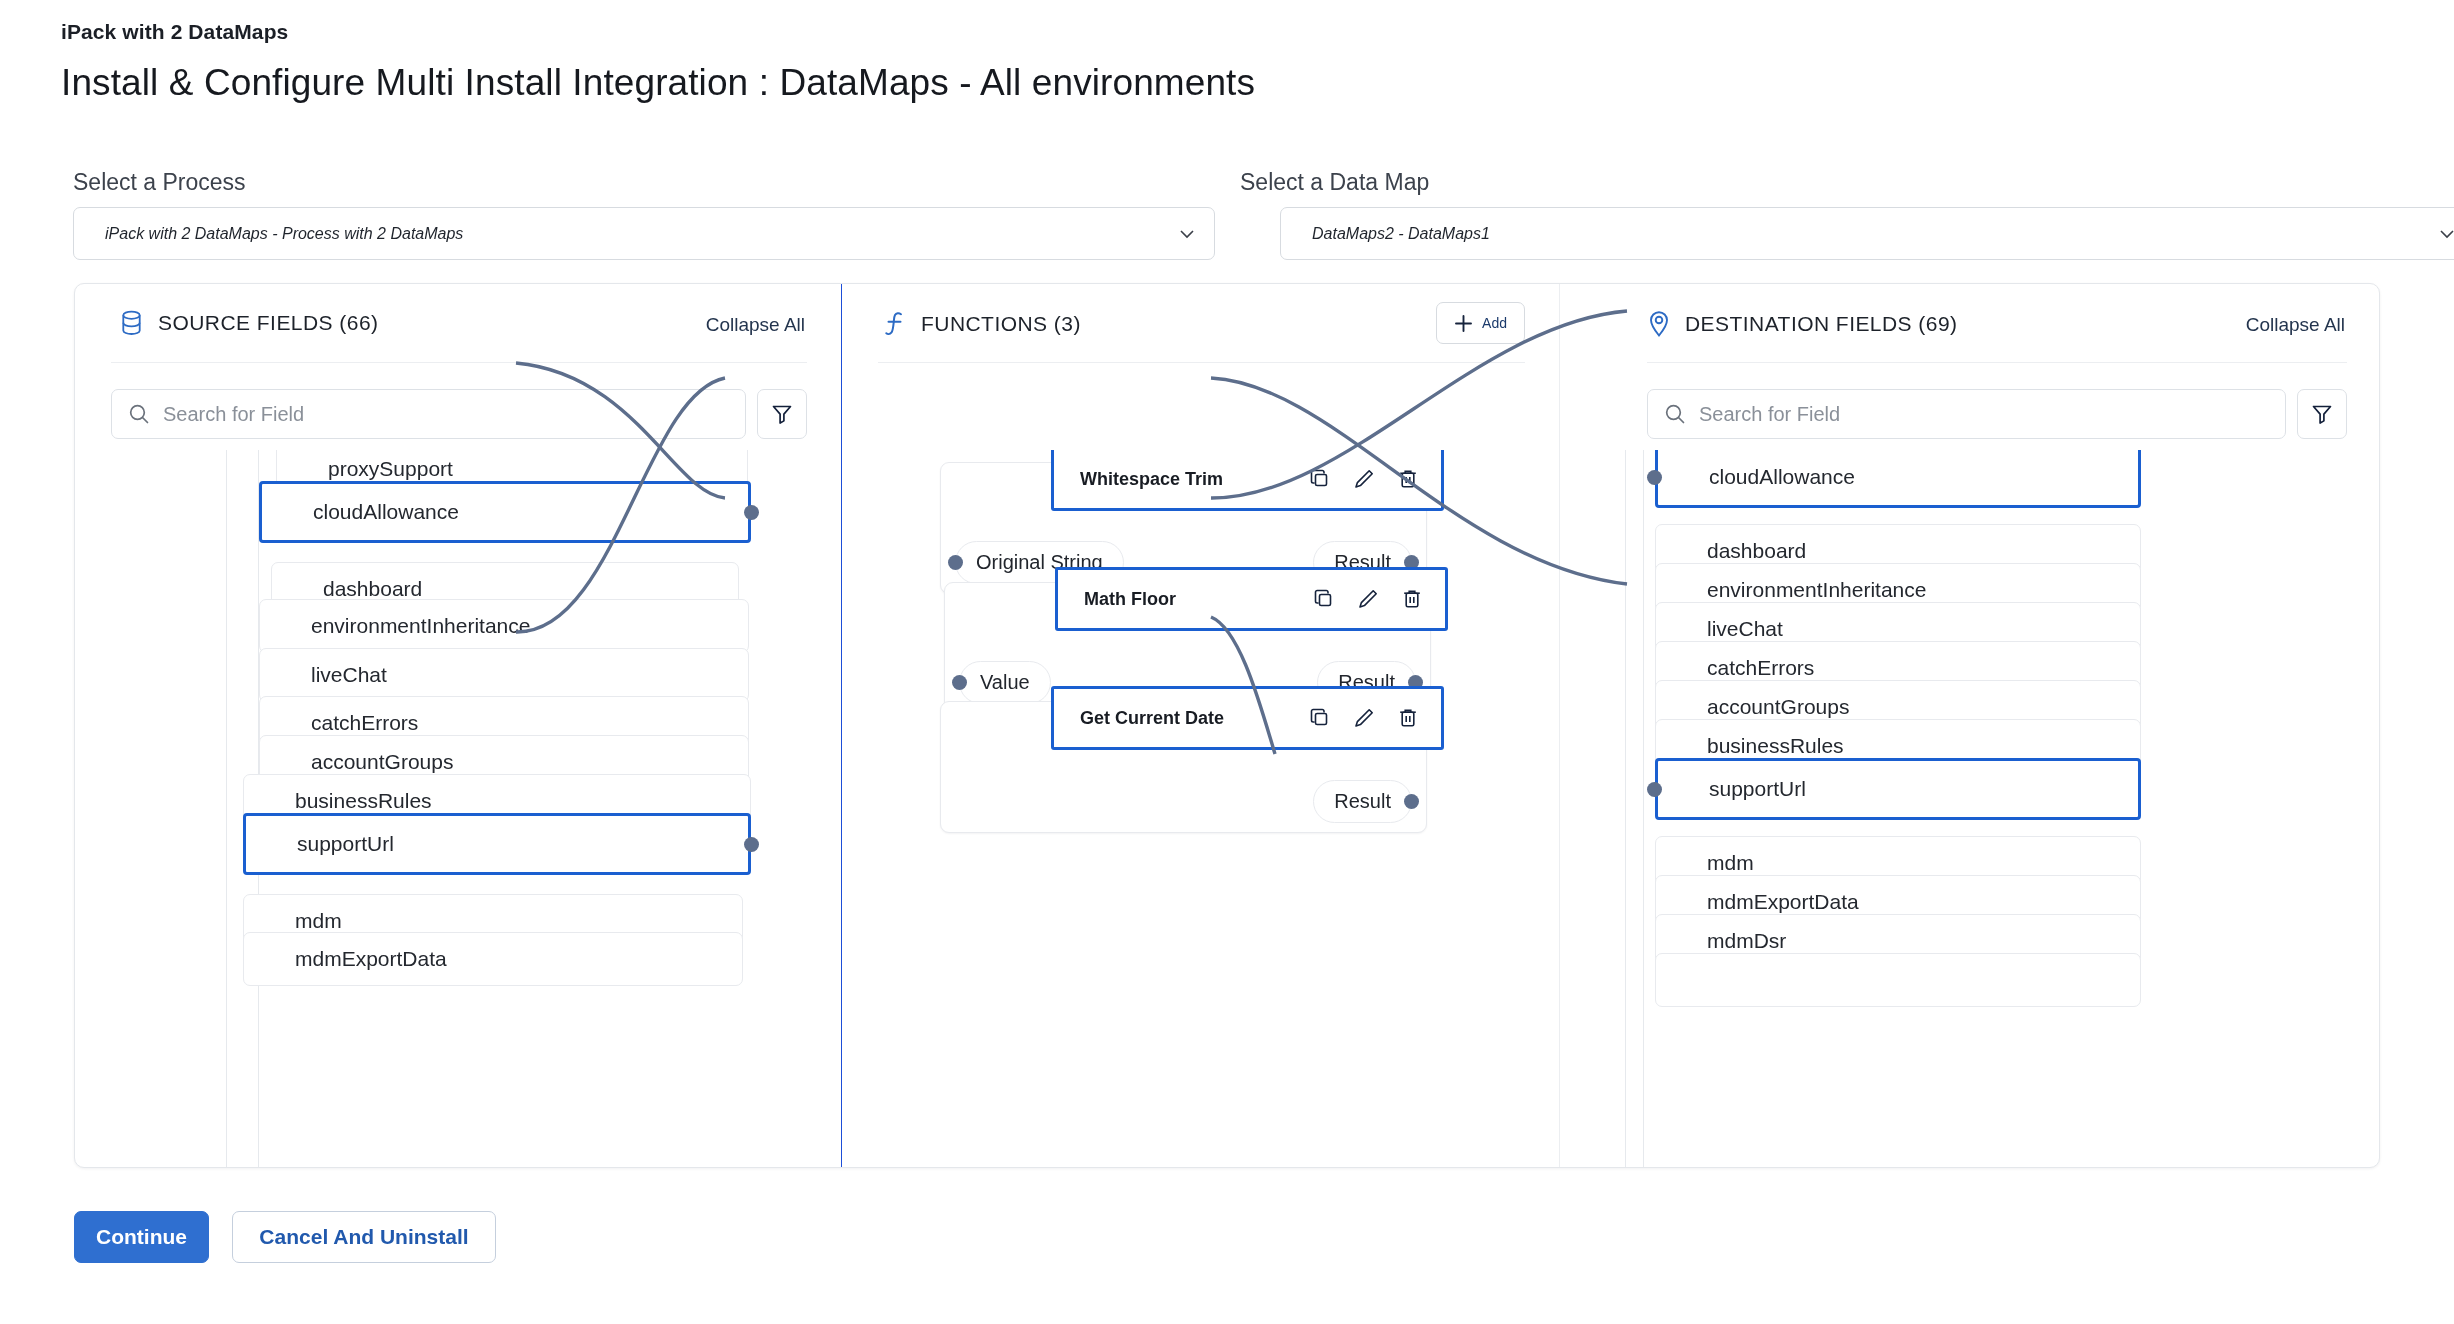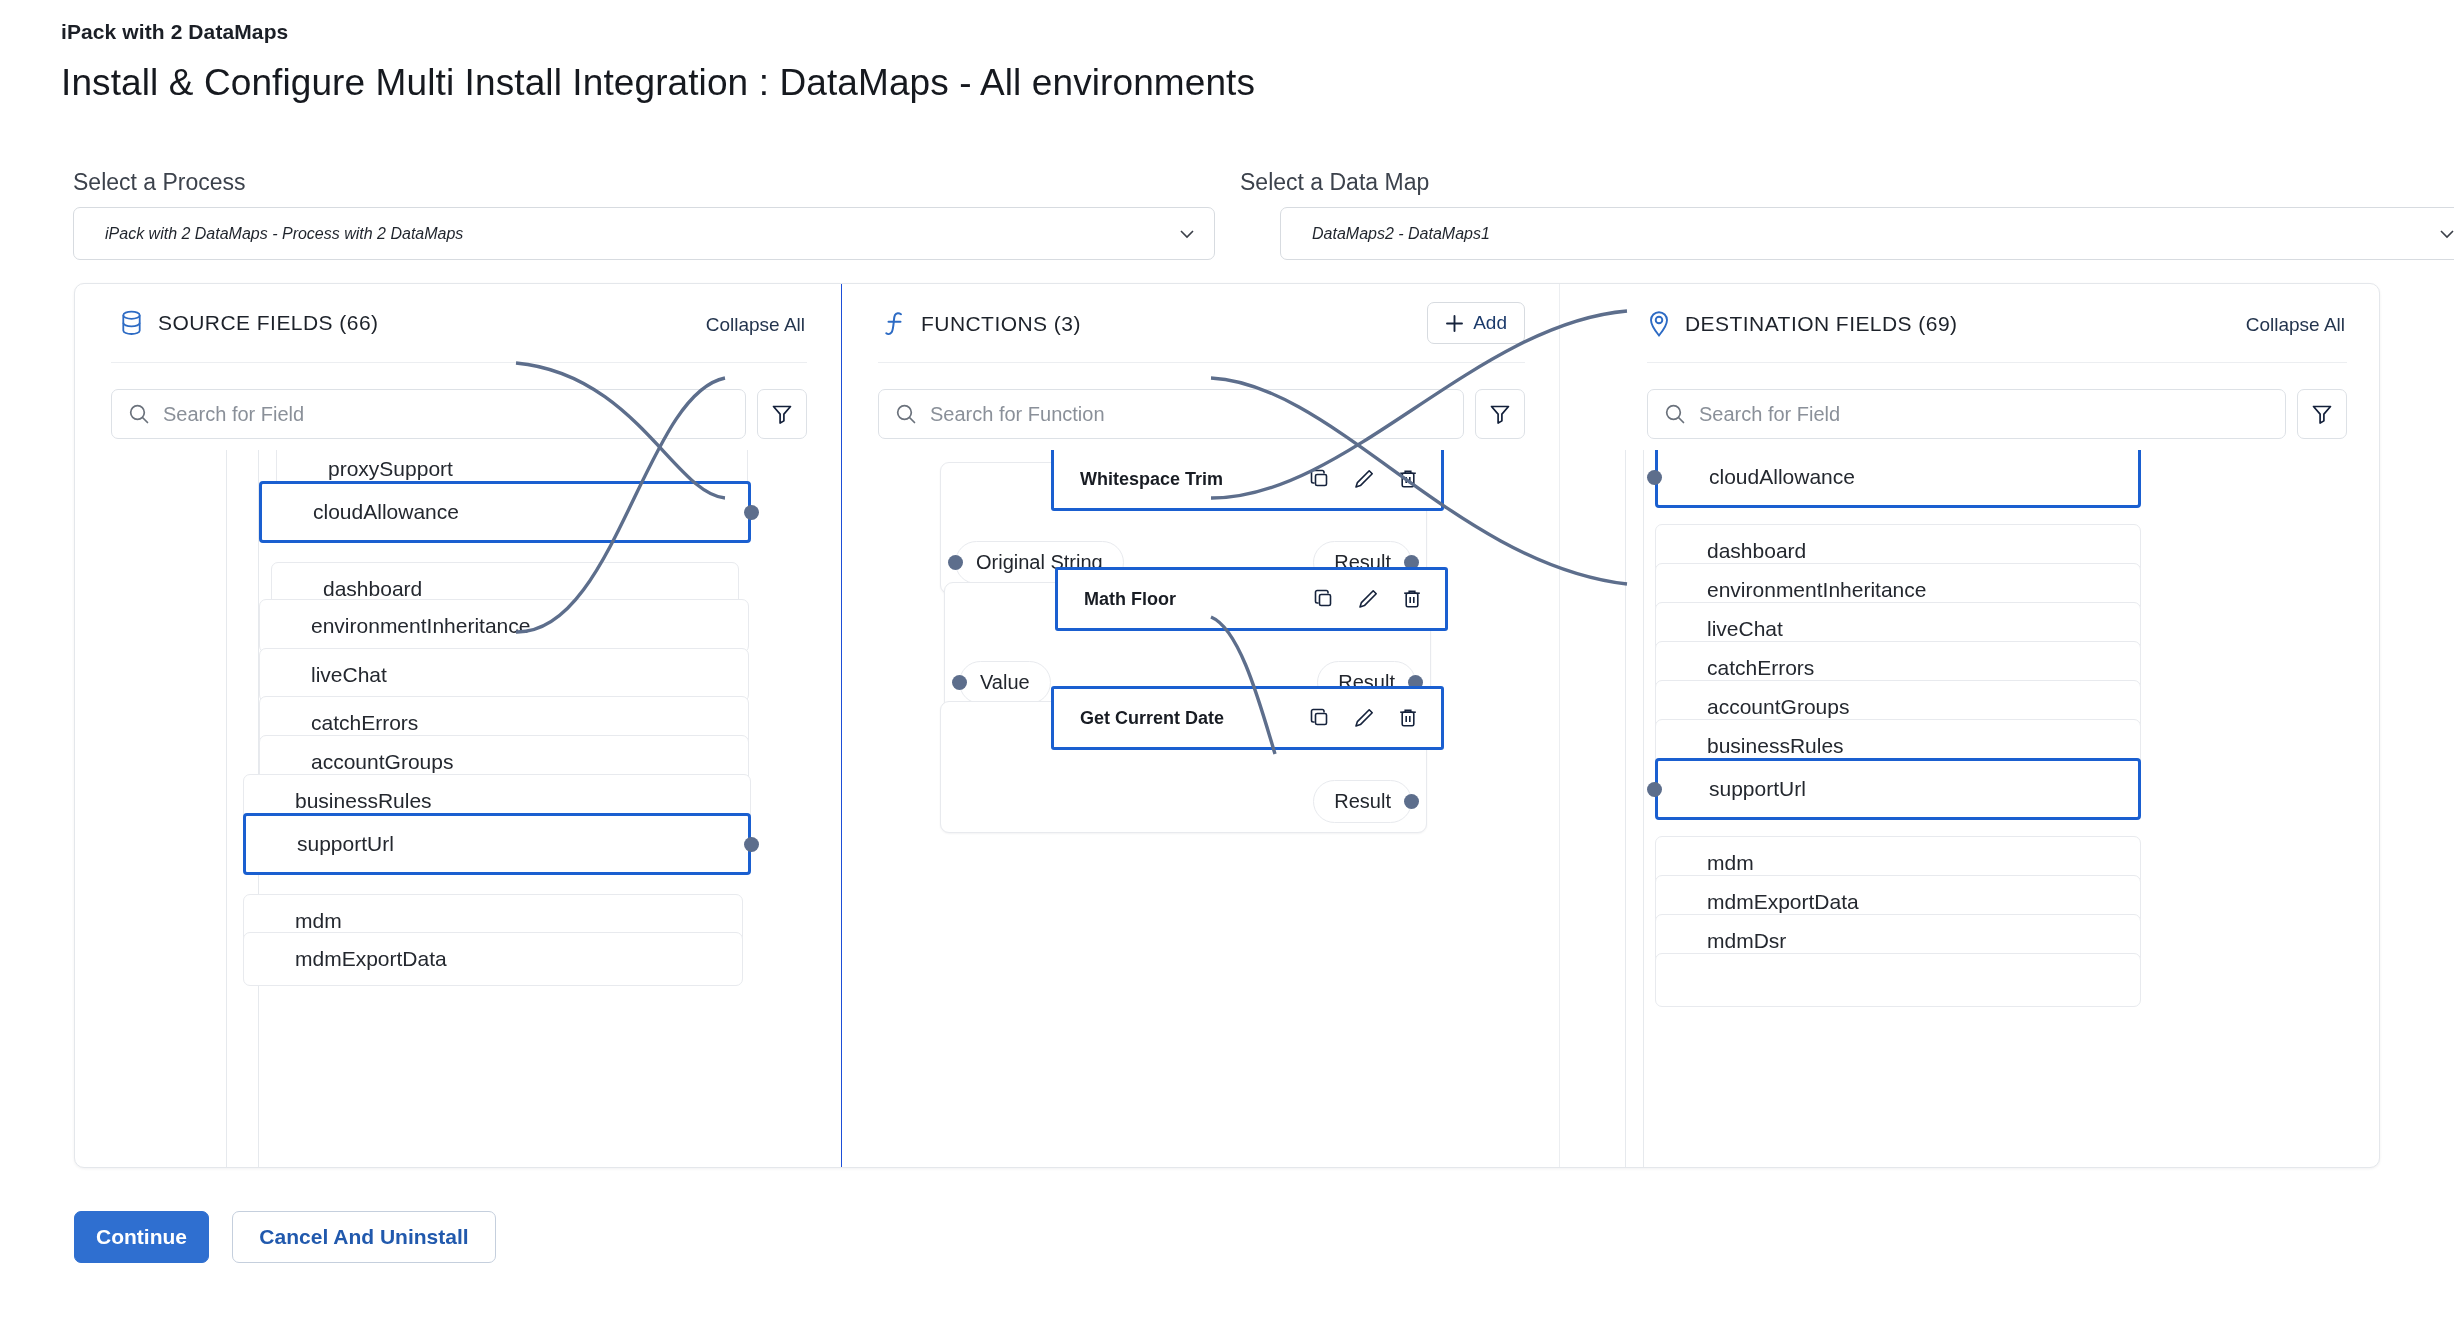--- a/index.html
+++ b/index.html
@@ -62,21 +62,21 @@
   .col.fn .col-head .ttl { left:40px; }
   .col.dst .col-head .ttl { left:36px; }
   .col-head .act {
     position:absolute; right:36px; top:30px;
     font-size:19px; color:#24354e;
   }
   .col-head .addbtn {
     position:absolute; right:34px; top:18px;
     height:42px; padding:0 17px; border:1px solid #d7dbe0; border-radius:7px;
     background:#fff; display:flex; align-items:center; gap:9px;
-    font-size:19px; color:#1b3a6b; font-weight:400;
+    font-size:14px; color:#1b3a6b; font-weight:400;
   }
   .col-sep { position:absolute; left:36px; right:34px; top:78px; height:1px; background:#eceef1; }
 
   .searchrow { position:absolute; left:36px; right:34px; top:105px; height:50px; display:flex; gap:11px; }
   .searchbox {
     flex:1; border:1px solid #dde1e6; border-radius:7px; background:#fff;
     display:flex; align-items:center; gap:13px; padding:0 16px;
   }
   .searchbox .ph { font-size:20px; color:#8a9099; }
   .filterbtn {
@@ -249,38 +249,20 @@
       <div class="addbtn">
         <span class="ic">
           <svg width="19" height="19" viewBox="0 0 19 19">
               <path d="M9.5 2v15M2 9.5h15" stroke="#16233c" stroke-width="1.9" fill="none" stroke-linecap="round"></path>
             </svg>
         </span>
         <span>Add</span>
       </div>
     </div>
     <div class="col-sep"></div>
-    <div class="searchrow">
-      <div class="searchbox">
-        <span class="ic">
-          <svg width="22" height="22" viewBox="0 0 22 22">
-              <circle cx="9.5" cy="9.5" r="6.8" fill="none" stroke="#6b727c" stroke-width="1.7"></circle>
-              <path d="M14.5 14.5l5 5" stroke="#6b727c" stroke-width="1.7" fill="none" stroke-linecap="round"></path>
-            </svg>
-        </span>
-        <span class="ph">Search for Function</span>
-      </div>
-      <div class="filterbtn">
-        <span class="ic">
-          <svg width="24" height="24" viewBox="0 0 24 24">
-              <path d="M3.5 4.5h17l-6.6 7.6v6.6l-3.8 2.4v-9z" fill="none" stroke="#13203a" stroke-width="1.7" stroke-linejoin="round"></path>
-            </svg>
-        </span>
-      </div>
-    </div>
     <div class="list">
         <div class="fcard" style="left: 98px; top: 12px; height: 132px;">
           <div class="fhead">
             <span class="fname">Whitespace Trim</span>
             <span class="ficons">
               <span class="ic"><svg width="22" height="22" viewBox="0 0 22 22" fill="none" stroke="#16233c" stroke-width="1.6">
                   <rect x="6.5" y="6.5" width="11" height="11" rx="1.6"></rect>
                   <path d="M15 5.6V4.2a1.7 1.7 0 0 0-1.7-1.7H4.2A1.7 1.7 0 0 0 2.5 4.2v9.1a1.7 1.7 0 0 0 1.7 1.7h1.4"></path>
                 </svg></span>
               <span class="ic"><svg width="22" height="22" viewBox="0 0 22 22" fill="none" stroke="#16233c" stroke-width="1.6" stroke-linejoin="round">

